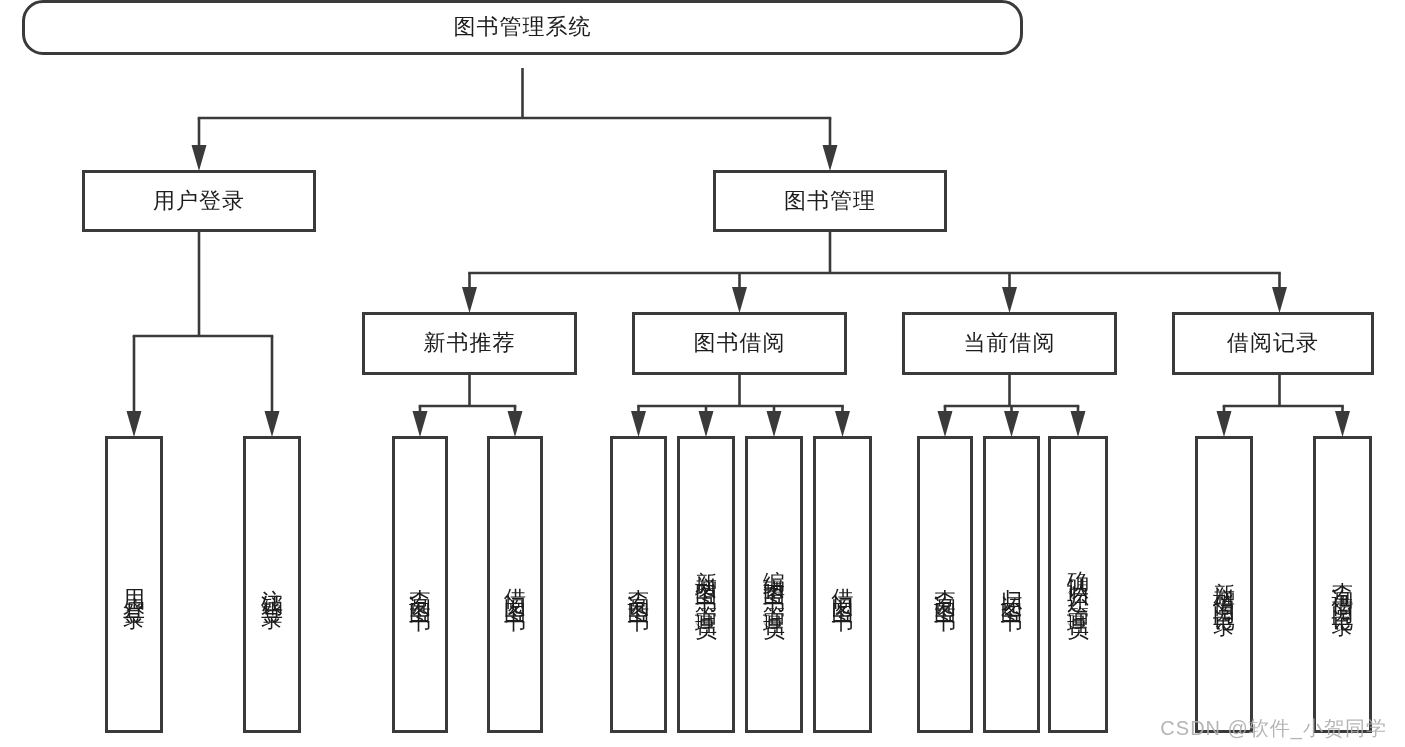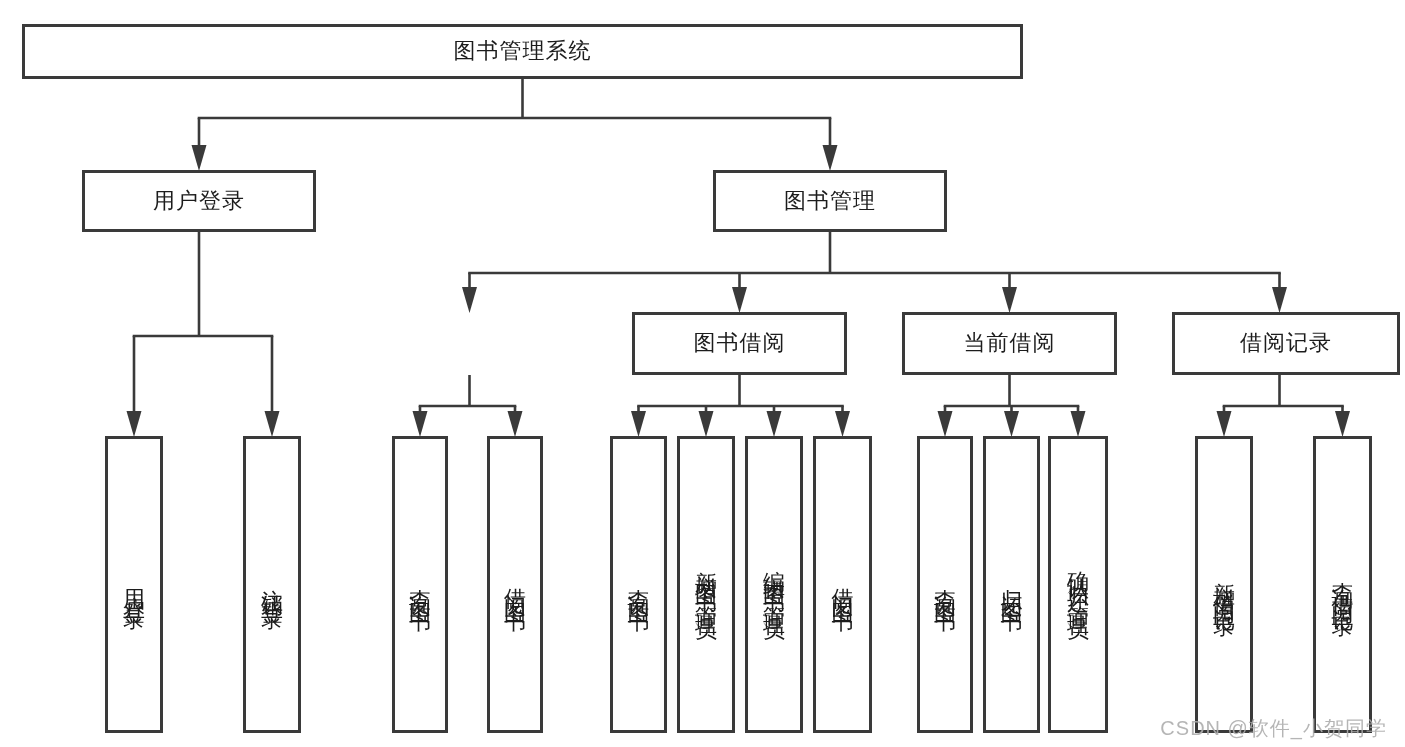--- a/index.html
+++ b/index.html
@@ -85,37 +85,40 @@
       <line x1="1078" y1="406" x2="1078" y2="414" class="wire"></line>
       <polygon points="1070.5,411 1085.5,411 1078,437" class="head"></polygon>
       <line x1="1279.5" y1="375" x2="1279.5" y2="406" class="wire"></line>
       <line x1="1222.7" y1="406" x2="1343.8" y2="406" class="wire"></line>
       <line x1="1224" y1="406" x2="1224" y2="414" class="wire"></line>
       <polygon points="1216.5,411 1231.5,411 1224,437" class="head"></polygon>
       <line x1="1342.5" y1="406" x2="1342.5" y2="414" class="wire"></line>
       <polygon points="1335,411 1350,411 1342.5,437" class="head"></polygon>
     </svg>
 
-  <div class="node h" style="left:22px;top:24px;width:1001px;height:55px;">
+  <div class="node h" style="left:22px;top:0;width:1001px;height:55px;border-radius:21px;">
       <span class="lbl">图书管理系统</span>
     </div>
   <div class="node h" style="left:82px;top:170px;width:234px;height:62px;">
       <span class="lbl">用户登录</span>
     </div>
   <div class="node h" style="left:713px;top:170px;width:234px;height:62px;text-align:right;">
       <span class="lbl">图书管理</span>
     </div>
 
+  <div class="node h" style="left:362px;top:312px;width:215px;height:63px;">
+      <span class="lbl">新书推荐</span>
+    </div>
   <div class="node h" style="left:632px;top:312px;width:215px;height:63px;align-items:center;">
       <span class="lbl">图书借阅</span>
     </div>
   <div class="node h" style="left:902px;top:312px;width:215px;height:63px;">
       <span class="lbl">当前借阅</span>
     </div>
-  <div class="node h" style="left:1172px;top:312px;width:228px;height:63px;">
+  <div class="node h" style="left:1172px;top:312px;width:202px;height:63px;">
       <span class="lbl">借阅记录</span>
     </div>
 
   <div class="node v" style="left:105px;top:436px;width:58px;height:297px;">
       <span class="lbl">用户登录</span>
     </div>
   <div class="node v" style="left:243px;top:436px;width:58px;height:297px;">
       <span class="lbl">注销登录</span>
     </div>
   <div class="node v" style="left:392px;top:436px;width:56px;height:297px;">

